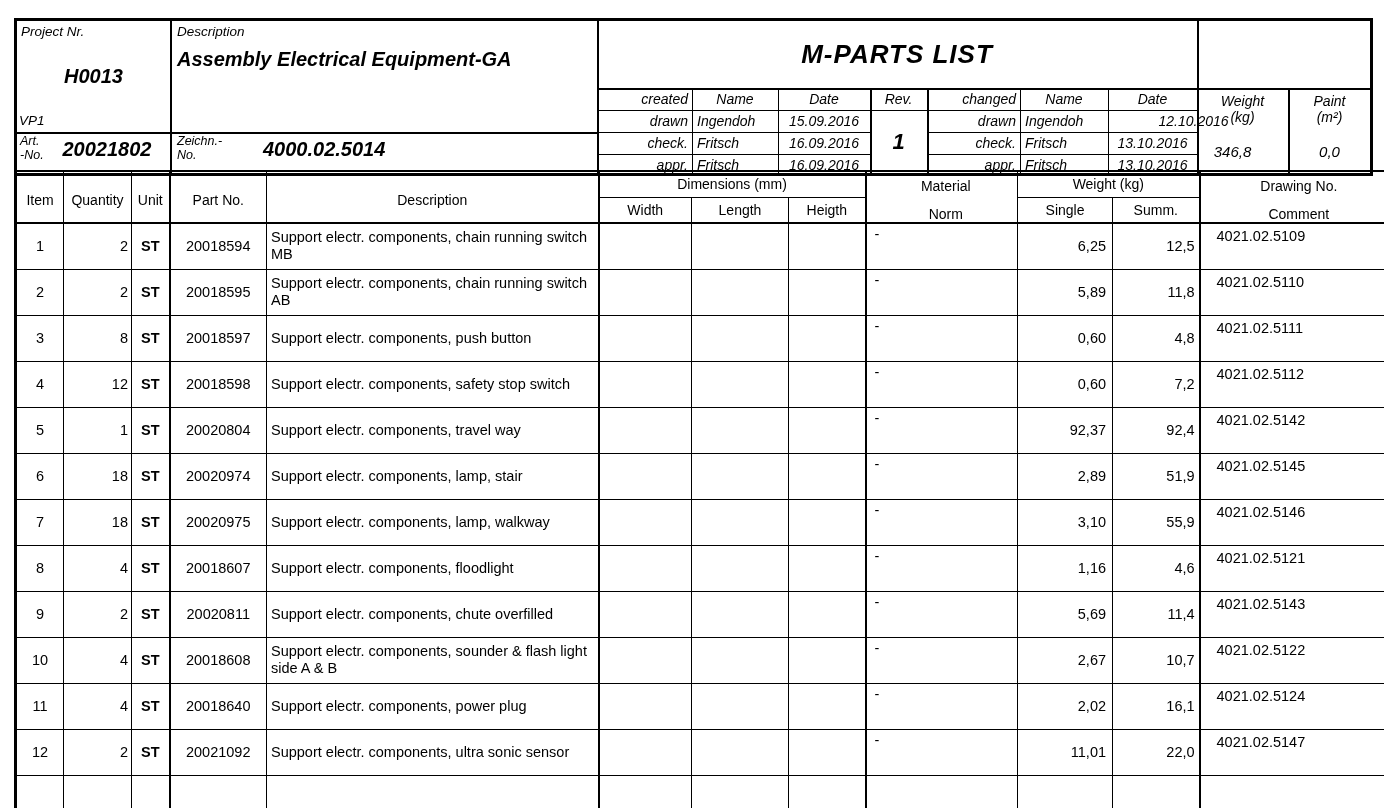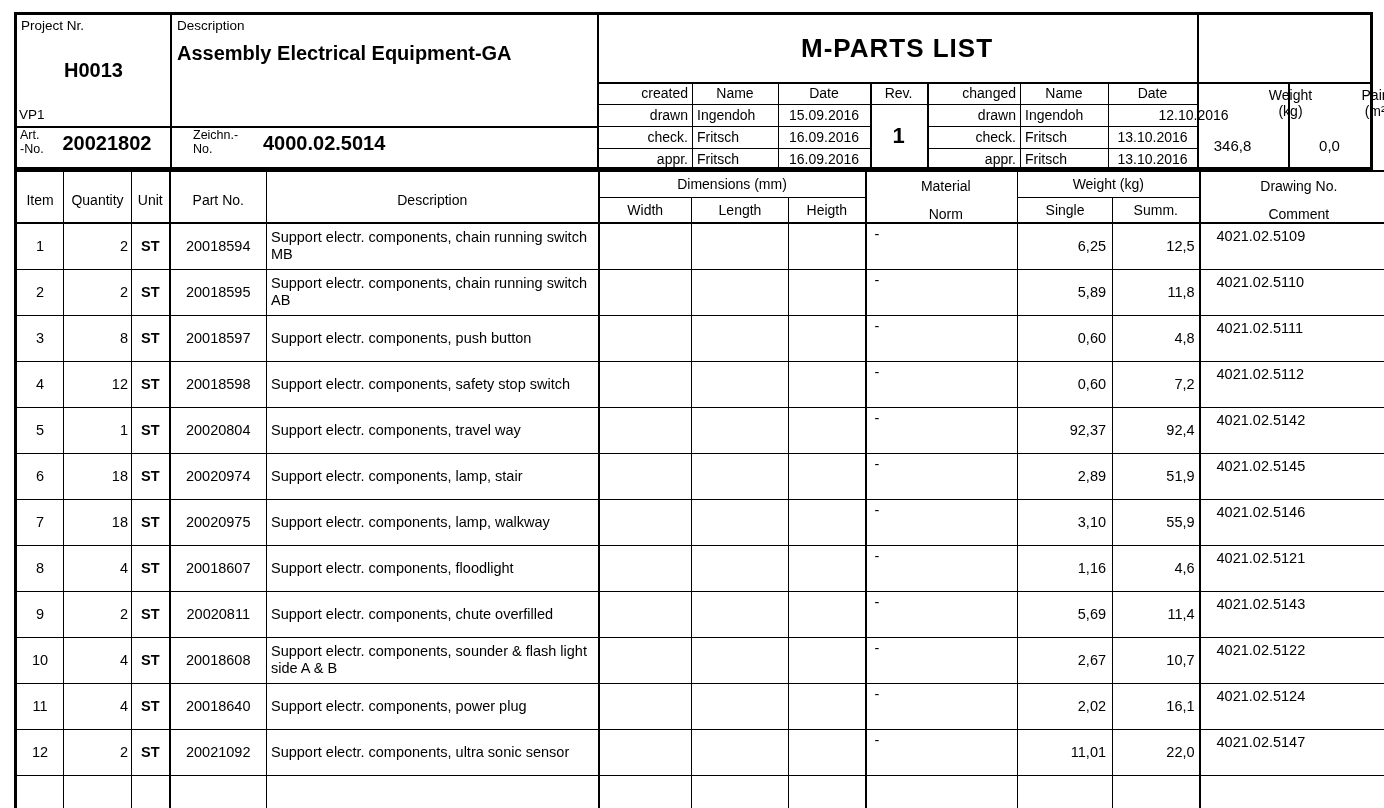--- a/index.html
+++ b/index.html
@@ -5,22 +5,23 @@
   * { margin:0; padding:0; box-sizing:border-box; }
   html,body { background:#ffffff; }
   .page {
     position:relative; width:1384px; height:808px; background:#fff;
     overflow:hidden; color:#000;
     font-family:"Liberation Sans", sans-serif;
   }
 
   
   .title-block {
-    position:absolute; left:14px; top:12px; width:1359px; height:158px;
+    position:absolute; left:14px; top:18px; width:1359px; height:158px;
     border:3px solid #000;
+    font-style:italic;
   }
   .abs { position:absolute; }
   .vline { position:absolute; width:2px; background:#000; }
   .hline { position:absolute; height:2px; background:#000; }
   .vthin { position:absolute; width:1px; background:#000; }
   .hthin { position:absolute; height:1px; background:#000; }
 
   .lbl { font-size:13.5px; line-height:15px; }
   .lbl-sm { font-size:12.5px; line-height:13.5px; }
   .big { font-size:20px; font-weight:bold; line-height:24px; }
@@ -31,21 +32,21 @@
   }
   .row22 { position:absolute; height:22px; line-height:22px; font-size:14px; overflow:hidden; }
   .t-right { text-align:right; padding-right:4px; }
   .t-left  { text-align:left;  padding-left:5px; }
   .t-center{ text-align:center; }
   .rev-value {
     position:absolute; left:853px; top:89px; width:57px; height:63px;
     display:flex; align-items:center; justify-content:center;
     font-size:22px; font-weight:bold;
   }
-  .wp-label { position:absolute; top:72px; text-align:center; font-size:14px; line-height:16px;margin-left:48px; }
+  .wp-label { position:absolute; top:72px; text-align:center; font-size:14px; line-height:16px; }
   .wp-value { position:absolute; top:122px; text-align:center; font-size:15px; }
 
   
   table.parts {
     position:absolute; left:14px; top:170px; width:1374px;
     border-collapse:collapse; table-layout:fixed;
     border-top:2.5px solid #000; border-left:3px solid #000;
     font-family:"Liberation Sans", sans-serif;
   }
   table.parts th, table.parts td {
@@ -108,21 +109,21 @@
     <div class="abs" style="left:160px; top:26px;">
       <div class="big">Assembly Electrical Equipment-GA</div>
     </div>
 
     <div class="abs lbl-sm" style="left:3px; top:114px;">
       <div>Art.</div>
       <div>-No.</div>
     </div>
     <div class="abs big" style="left:30px; top:116px; width:120px; text-align:center;">20021802</div>
 
-    <div class="abs lbl-sm" style="left:160px; top:114px;margin-left:16px;">
+    <div class="abs lbl-sm" style="left:160px; top:114px;">
       <div>Zeichn.-</div>
       <div>No.</div>
     </div>
     <div class="abs big" style="left:246px; top:116px;">4000.02.5014</div>
 
     <div class="main-title">M-PARTS LIST</div>
 
     <div class="row22 t-right" style="left:580px; top:67px; width:95px;">created</div>
     <div class="row22 t-center" style="left:675px; top:67px; width:86px;">Name</div>
     <div class="row22 t-center" style="left:761px; top:67px; width:92px;">Date</div>

